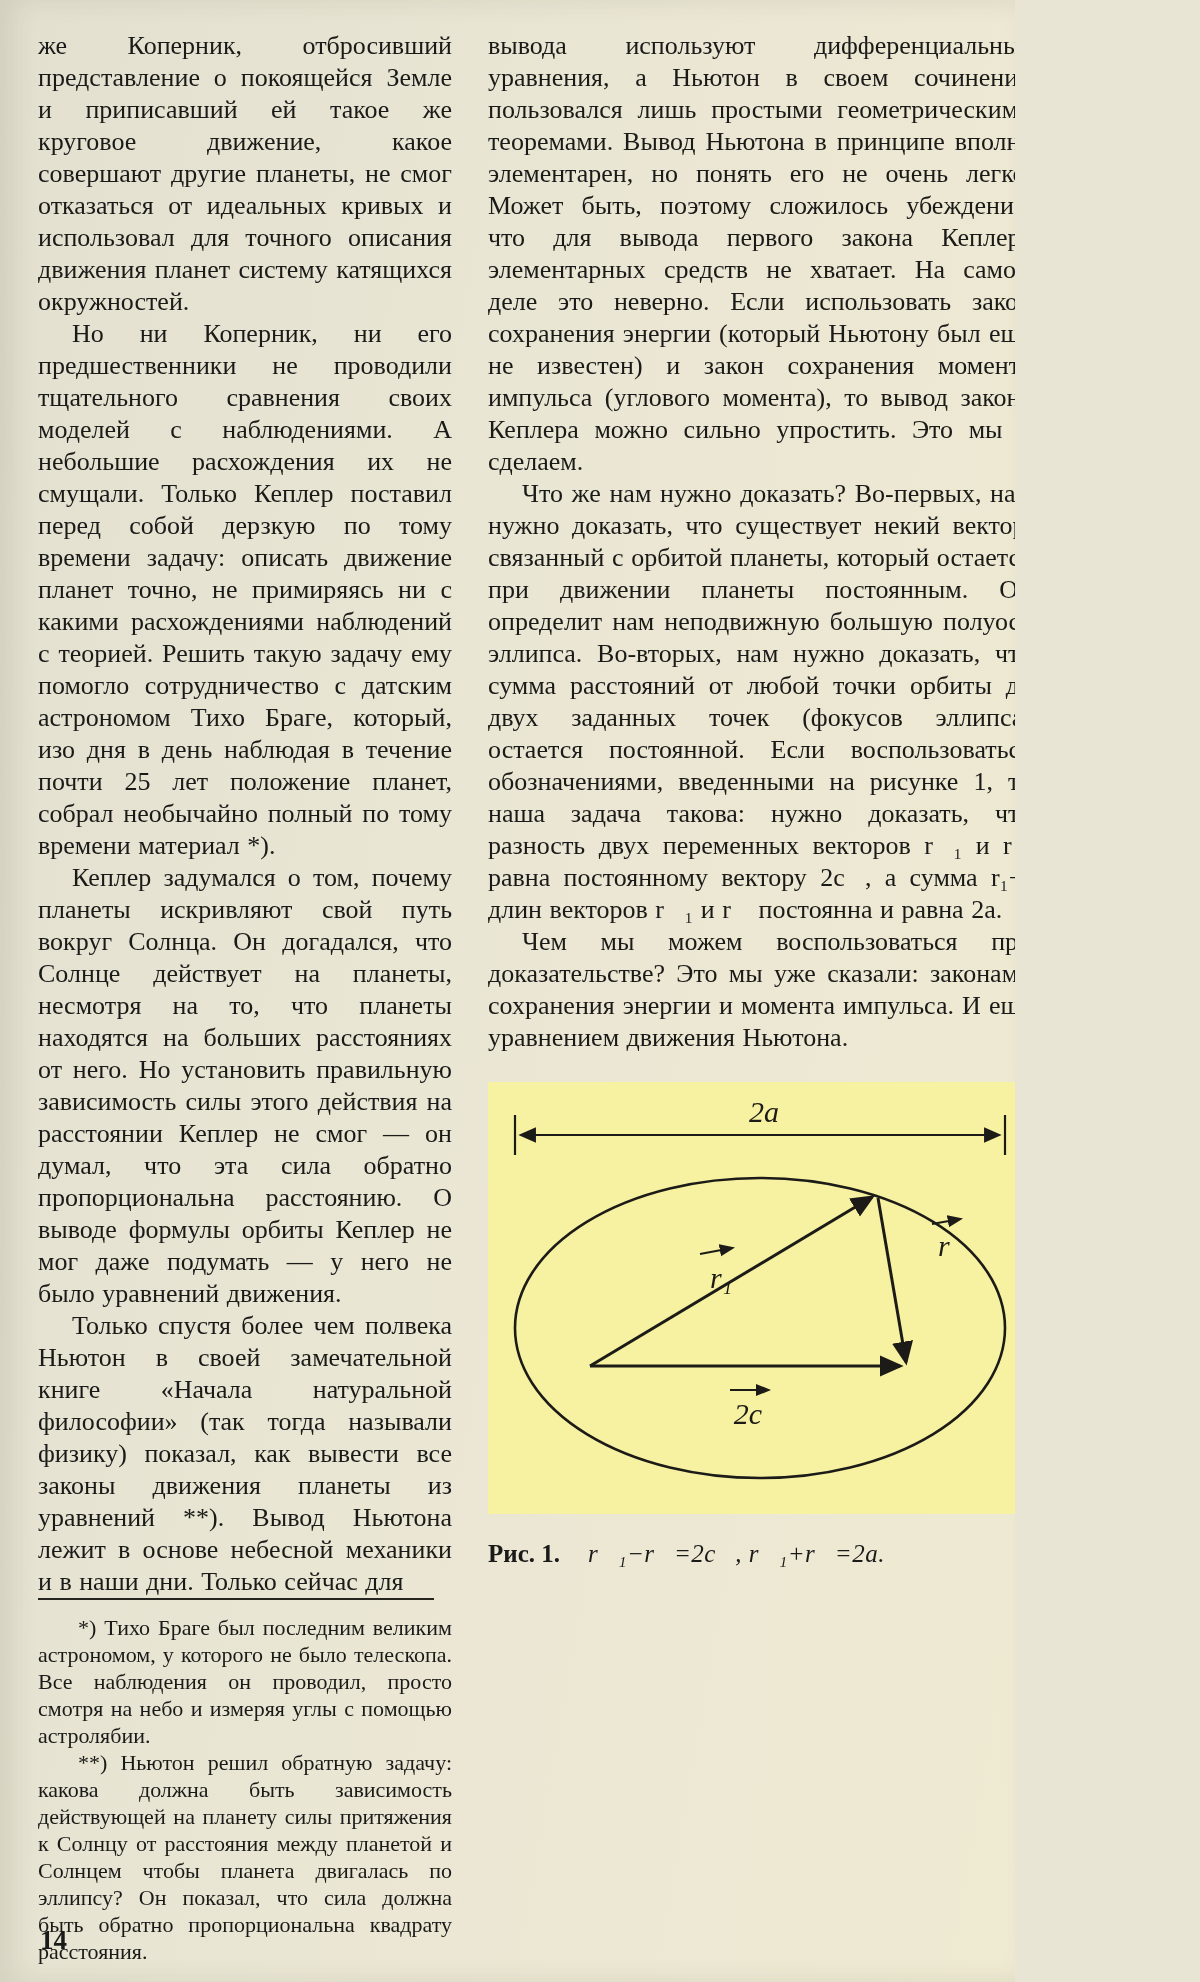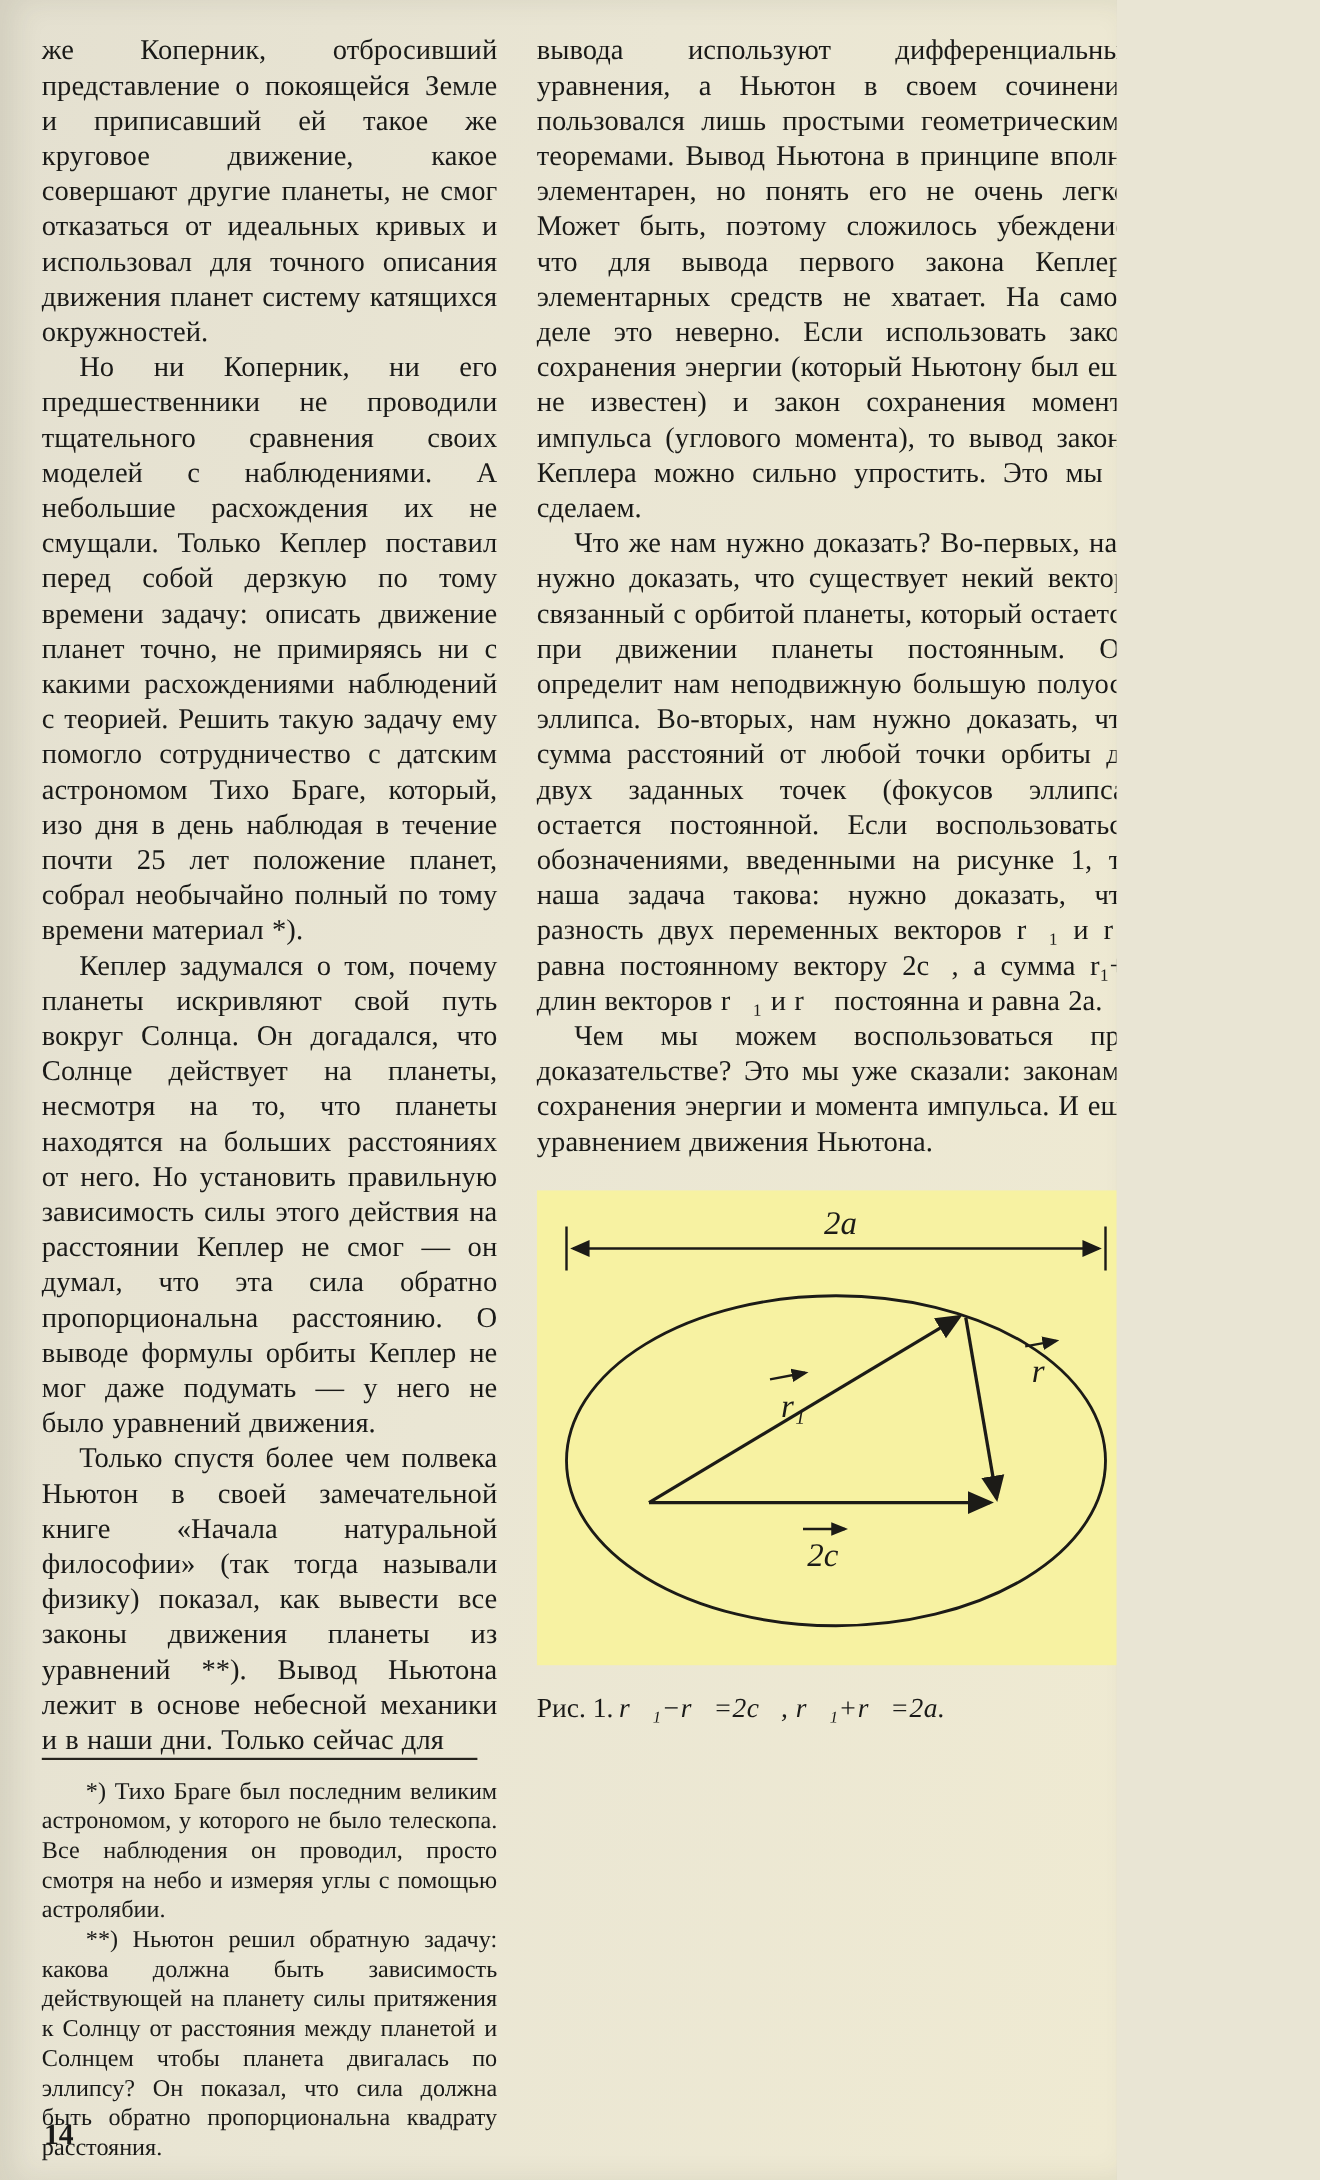--- a/index.html
+++ b/index.html
@@ -49,21 +49,21 @@
   .s2 { stroke: #1c1b17; stroke-width: 2.2; fill: none; }
   .s3 { stroke: #1c1b17; stroke-width: 3; fill: none; }
   .orbit { stroke: #1c1b17; stroke-width: 2.6; fill: none; }
   .figlabel {
     font-family: "Liberation Serif", "DejaVu Serif", serif;
     font-style: italic;
     font-size: 30px;
     fill: #1c1b17;
   }
   figcaption { margin-top: 26px; font-size: 25px; }
-  .cap-label { font-weight: normal; margin-right: 5px; }
+  .cap-label { font-weight: bold; margin-right: 28px; }
   .cap-formula { font-style: italic; letter-spacing: 0.5px; text-align: right; }
 
   .page-number {
     position: absolute;
     left: 40px;
     bottom: 26px;
     font-size: 27px;
     font-weight: bold;
     text-align: right;
   }

